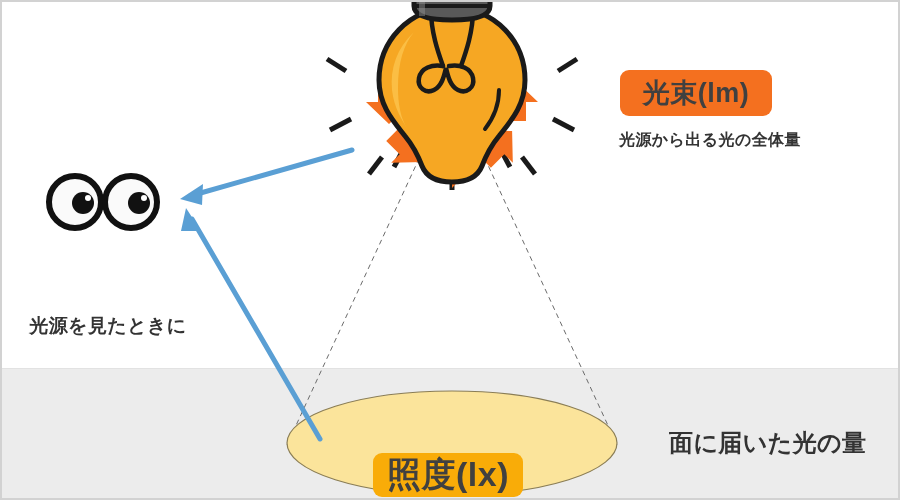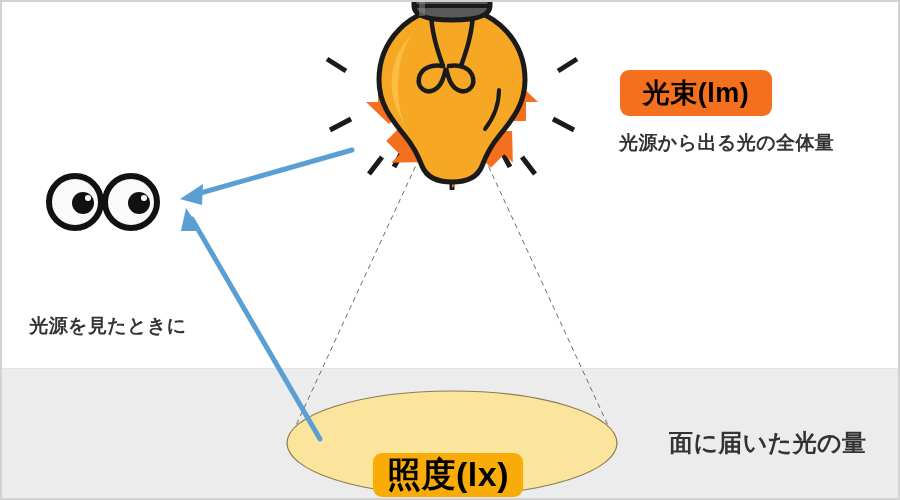--- a/index.html
+++ b/index.html
@@ -37,21 +37,21 @@
     top: 0;
     width: 900px;
     height: 500px;
   }
   
   .badge {
     position: absolute;
     display: flex;
     align-items: center;
     justify-content: center;
-    color: #000000;
+    color: #404040;
     font-weight: bold;
     letter-spacing: .5px;
     white-space: nowrap;
     box-sizing: border-box;
   }
   .badge-lm {
     left: 618px;
     top: 68px;
     width: 152px;
     height: 46px;
@@ -81,21 +81,21 @@
   
   .caption {
     position: absolute;
     color: #333333;
     font-weight: bold;
     white-space: nowrap;
   }
   .cap-lm {
     left: 617px;
     top: 128px;
-    font-size: 19px;
+    font-size: 16px;
     letter-spacing: .4px;
   }
   .cap-lx {
     left: 667px;
     top: 425px;
     font-size: 24px;
     letter-spacing: .4px;
   }
   .cap-cd {
     left: 20px;

